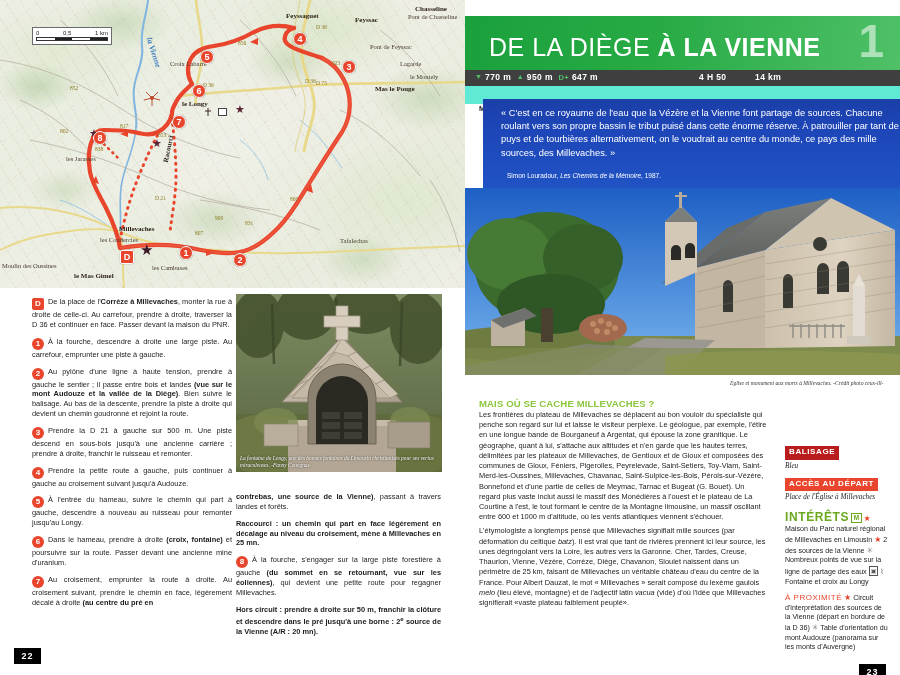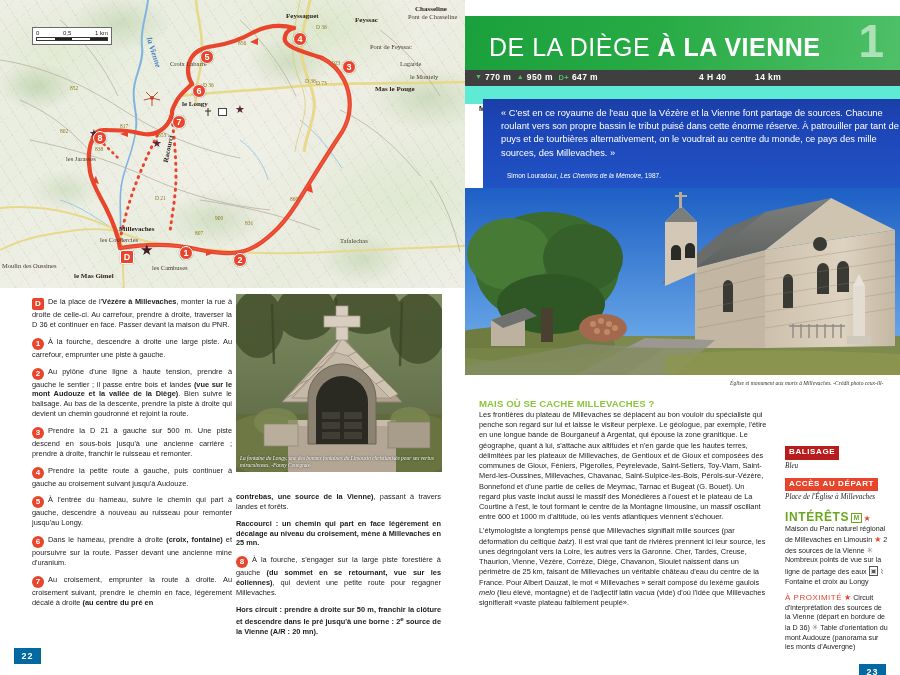--- a/index.html
+++ b/index.html
@@ -96,21 +96,21 @@
     overflow: hidden; background: #4e5a3a;
   }
   .pf-scene { position: absolute; inset: 0; }
   .pcap {
     position: absolute; left: 0; right: 0; bottom: 0; padding: 2px 4px 3px;
     font-family: "Liberation Serif", serif; font-style: italic;
     font-size: 5.4px; line-height: 1.3; color: #fff;
     text-shadow: 0 0 2px rgba(0,0,0,.9);
   }
   .pageno {
-    position: absolute; width: 27px; height: 16px; background: #0369a1;
+    position: absolute; width: 27px; height: 16px; background: #000000;
     color: #fff; font-size: 9px; font-weight: bold; letter-spacing: 1px;
     text-align: center; line-height: 16px;
   }
   .pageno.l { left: 14px; top: 648px; }
   .pageno.r { right: 14px; top: 648px; }
 
   
   .right-page { position: absolute; left: 465px; top: 16px; width: 435px; height: 675px; background: #fff; }
 
   .hdr-green {
@@ -355,21 +355,21 @@
           <div class="wp" style="left: 342px; top: 60px;">3</div>
           <div class="wp" style="left: 293px; top: 32px;">4</div>
           <div class="wp" style="left: 200px; top: 50px;">5</div>
           <div class="wp" style="left: 192px; top: 84px;">6</div>
           <div class="wp" style="left: 172px; top: 115px;">7</div>
           <div class="wp" style="left: 93px; top: 131px;">8</div>
         </div>
     </div>
 
     <div class="lcol c1" id="dircol1">
-        <div class="step"><span class="marker sq">D</span><span>De la place de l'<b>Vézère à Millevaches</b>, monter la rue à droite de celle-ci. Au carrefour, prendre à droite, traverser la D 36 et continuer en face. Passer devant la maison du PNR.</span></div>
+        <div class="step"><span class="marker sq">D</span><span>De la place de l'<b>Corrèze à Millevaches</b>, monter la rue à droite de celle-ci. Au carrefour, prendre à droite, traverser la D 36 et continuer en face. Passer devant la maison du PNR.</span></div>
         <div class="step"><span class="marker">1</span><span>À la fourche, descendre à droite une large piste. Au carrefour, emprunter une piste à gauche.</span></div>
         <div class="step"><span class="marker">2</span><span>Au pylône d'une ligne à haute tension, prendre à gauche le sentier ; il passe entre bois et landes <b>(vue sur le mont Audouze et la vallée de la Diège)</b>. Bien suivre le balisage. Au bas de la descente, prendre la piste à droite qui devient un chemin goudronné et rejoint la route.</span></div>
         <div class="step"><span class="marker">3</span><span>Prendre la D 21 à gauche sur 500 m. Une piste descend en sous-bois jusqu'à une ancienne carrière ; prendre à droite, franchir le ruisseau et remonter.</span></div>
         <div class="step"><span class="marker">4</span><span>Prendre la petite route à gauche, puis continuer à gauche au croisement suivant jusqu'à Audouze.</span></div>
         <div class="step"><span class="marker">5</span><span>À l'entrée du hameau, suivre le chemin qui part à gauche, descendre à nouveau au ruisseau pour remonter jusqu'au Longy.</span></div>
         <div class="step"><span class="marker">6</span><span>Dans le hameau, prendre à droite <b>(croix, fontaine)</b> et poursuivre sur la route. Passer devant une ancienne mine d'uranium.</span></div>
         <div class="step"><span class="marker">7</span><span>Au croisement, emprunter la route à droite. Au croisement suivant, prendre le chemin en face, légèrement décalé à droite <b>(au centre du pré en</b></span></div>
       </div>
 
     <div class="photo-fountain">
@@ -469,21 +469,21 @@
 
     <div class="hdr-stats">
       <div class="grp st-alt">
         <span class="tri">▼</span>
         <span>770 m</span>
         &nbsp;<span class="tri">▲</span>
         <span>950 m</span>
         &nbsp;<span class="dplus">D+</span>
         <span>647 m</span>
       </div>
-      <div class="grp st-time">4 H 40</div>
+      <div class="grp st-time">4 H 50</div>
       <div class="grp st-dist">14 km</div>
     </div>
 
     <div class="hdr-sub">MILLEVACHES   SORNAC   SAINT-SETIERS</div>
 
     <div class="quote-band">
       <div class="quote-text">« C'est en ce royaume de l'eau que la Vézère et la Vienne font partage de sources. Chacune roulant vers son propre bassin le tribut puisé dans cette énorme réserve. À patrouiller par tant de puys et de tourbières alternativement, on le voudrait au centre du monde, ce pays des mille sources, des Millevaches. »</div>
       <div class="quote-src">
         <span>Simon Louradour, </span><i>Les Chemins de la Mémoire</i><span>, 1987.</span>
       </div>

